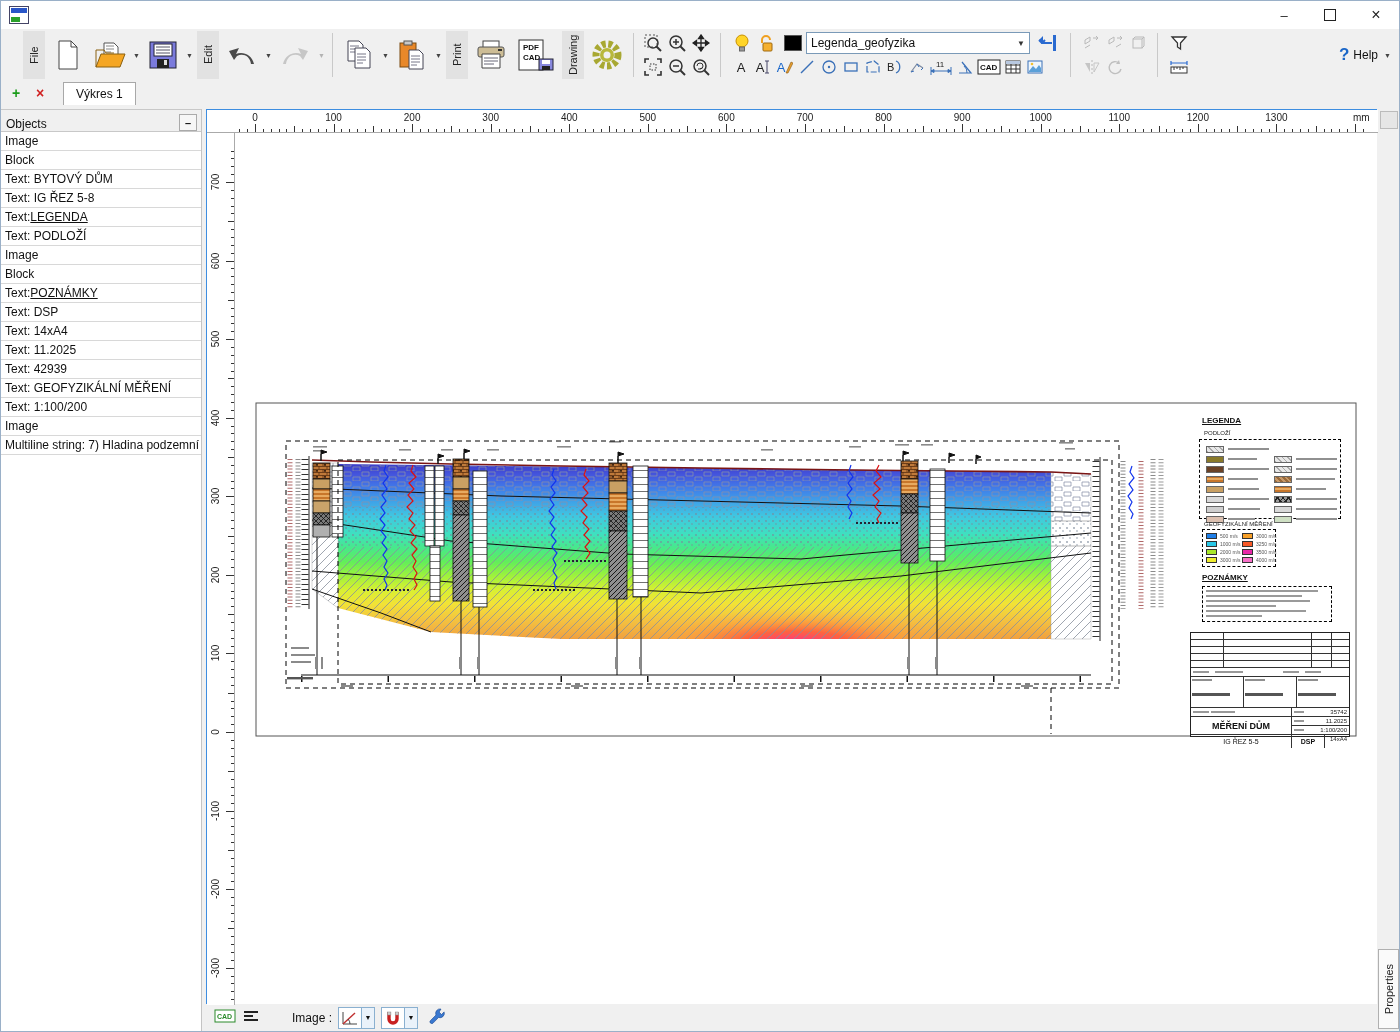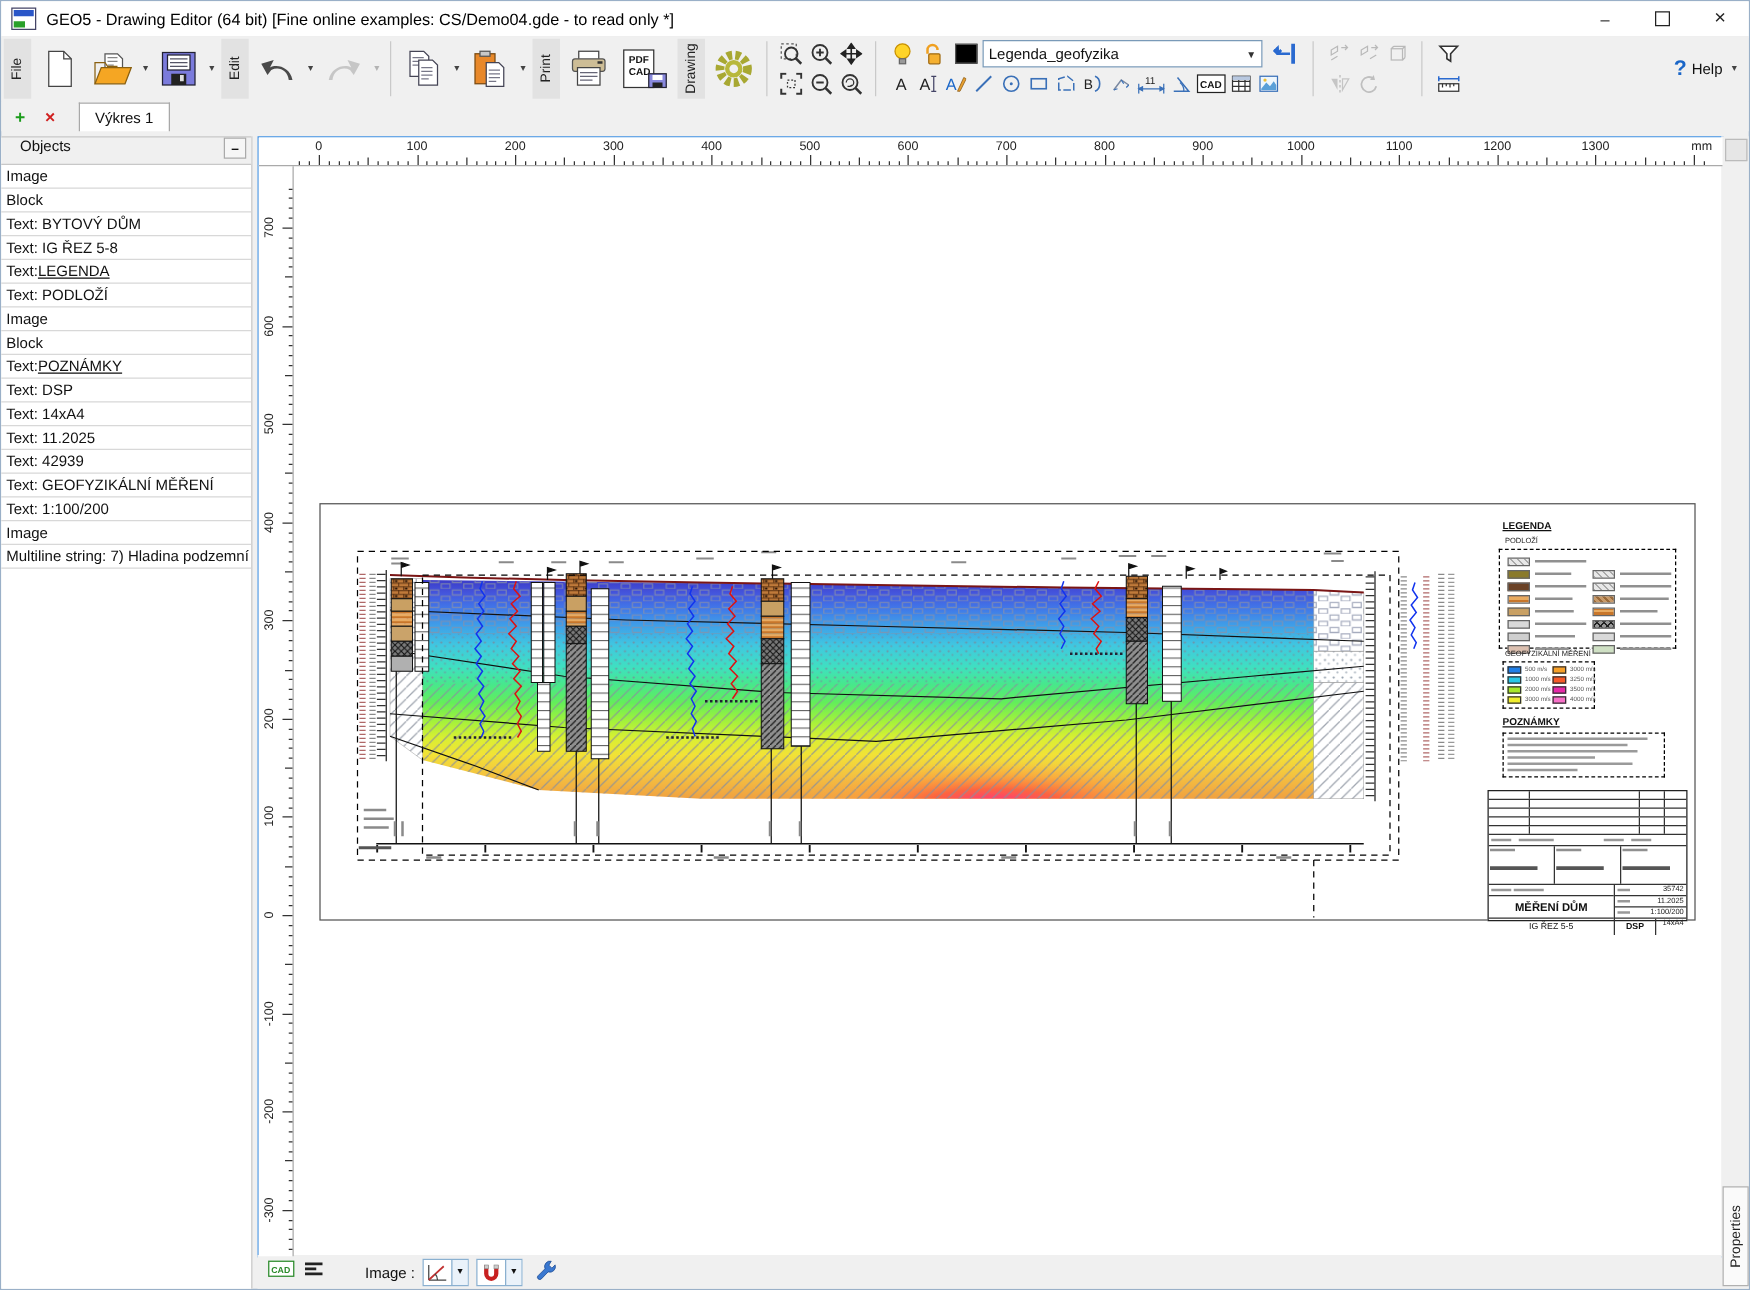--- a/index.html
+++ b/index.html
@@ -10,21 +10,21 @@
   
   .titlebar{position:absolute;left:0;top:0;right:0;height:28px;background:#fff;display:flex;align-items:center;border-bottom:1px solid #e8e8e8;}
   .appicon{width:18px;height:16px;margin:0 8px 0 8px;position:relative;background:#fff;border:1px solid #446;}
   .appicon:before{content:"";position:absolute;left:1px;top:1px;right:1px;height:5px;background:#2a56c8;}
   .appicon:after{content:"";position:absolute;left:1px;bottom:1px;width:9px;height:5px;background:#2aa02a;}
   .title-text{font-size:13px;color:#000;white-space:nowrap;}
   .wbtns{margin-left:auto;display:flex;height:100%;}
   .wbtn{width:46px;display:flex;align-items:center;justify-content:center;font-size:13px;color:#222;}
   .maxbox{width:10px;height:10px;border:1px solid #222;display:inline-block;}
   
-  .toolbar{position:absolute;left:0;top:28px;right:0;height:52px;background:#f0f0f0;display:flex;align-items:center;padding-left:0;}
+  .toolbar{position:absolute;left:0;top:28px;right:0;height:52px;background:#f0f0f0;display:flex;align-items:center;padding-left:20px;}
   .vlabel{writing-mode:vertical-rl;transform:rotate(180deg);background:#e2e2e2;height:48px;min-width:16px;padding:0 3px;font-size:11px;display:flex;align-items:center;justify-content:center;color:#222;margin:0 2px;}
   .tbtn{width:40px;height:46px;display:flex;align-items:center;justify-content:center;border:1px solid transparent;}
   .sbtn{width:22px;height:22px;display:flex;align-items:center;justify-content:center;border:1px solid transparent;}
   .drop{width:11px;height:44px;display:flex;align-items:center;justify-content:center;font-size:7px;color:#444;}
   .drop.small{height:20px;}
   .dim{opacity:.35;}
   .sep{width:1px;height:44px;background:#c9c9c9;margin:0 5px;}
   .zoomgrid{display:grid;grid-template-columns:repeat(3,24px);grid-template-rows:24px 24px;gap:0px;margin:0 2px;}
   .stack2{display:flex;flex-direction:column;justify-content:center;gap:2px;margin-left:4px;}
   .row1,.row2{display:flex;align-items:center;height:22px;}
@@ -37,21 +37,21 @@
   .helplbl{font-size:12px;}
   icon, .ic{display:inline-block;}
   
   .tabrow{position:absolute;left:0;top:80px;right:0;height:24px;background:#f0f0f0;display:flex;align-items:flex-end;}
   .tabbtn{width:22px;height:20px;display:flex;align-items:center;justify-content:center;font-weight:bold;font-size:14px;margin:0 2px 2px 4px;}
   .plus{color:#1b9c1b;}
   .cross{color:#d02020;margin-left:0;}
   .tab{height:22px;background:#fff;border:1px solid #a8a8a8;border-bottom:none;padding:0 12px;display:flex;align-items:center;font-size:12px;margin-left:10px;}
   
   .objects{position:absolute;left:0;top:108px;width:200px;bottom:0;background:#fff;border-right:1px solid #c4c4c4;}
-  .objhead{height:21px;background:#f0f0f0;border-bottom:1px solid #c8c8c8;border-top:1px solid #c8c8c8;display:flex;align-items:flex-start;font-size:12px;padding-left:15px;}
+  .objhead{height:21px;background:#f0f0f0;border-bottom:1px solid #c8c8c8;border-top:1px solid #c8c8c8;display:flex;align-items:flex-end;font-size:12px;padding-left:5px;}
   .objmin{margin-left:auto;margin-right:4px;width:16px;height:15px;border:1px solid #aaa;background:#f6f6f6;display:flex;align-items:center;justify-content:center;font-size:11px;font-weight:bold;}
   .objitem{height:18px;border-bottom:1px solid #d8d8d8;font-size:12px;display:flex;align-items:center;padding-left:4px;white-space:nowrap;overflow:hidden;}
   .objitem u{text-decoration:underline;}
   
   .canvas{position:absolute;left:205px;top:108px;width:1173px;height:897px;background:#fff;border:1px solid #3d8de0;box-sizing:border-box;}
   .hruler{position:absolute;left:0;top:0;right:0;height:22px;background:#fff;border-bottom:1px solid #aaa;z-index:5;}
   .hruler .num{position:absolute;top:2px;font-size:10px;color:#222;transform:translateX(-50%);}
   .hruler .unit{position:absolute;top:2px;font-size:10px;color:#222;}
   .htick{position:absolute;bottom:0;width:1px;background:#333;}
   .vruler{position:absolute;left:0;top:22px;width:27px;bottom:0;background:#fff;border-right:1px solid #aaa;z-index:4;}
@@ -101,21 +101,20 @@
   .propstab{position:absolute;bottom:2px;left:1px;width:19px;height:78px;background:#fafafa;border:1px solid #b0b0b0;display:flex;align-items:center;justify-content:center;}
   .propstab span{writing-mode:vertical-rl;transform:rotate(180deg);font-size:11px;color:#222;}
 </style>
 </head>
 <body>
 
 <div class="win">
 
   <div class="titlebar">
     <span class="appicon"></span>
-    <span class="title-text">GEO5 - Drawing Editor (64 bit) [Fine online examples: CS/Demo04.gde - to read only *]</span>
     <span class="wbtns">
       <span class="wbtn">–</span>
       <span class="wbtn">
           <span class="maxbox"></span>
         </span>
       <span class="wbtn close" style="font-size:16px;">×</span>
     </span>
   </div>
 
   <div class="toolbar">

